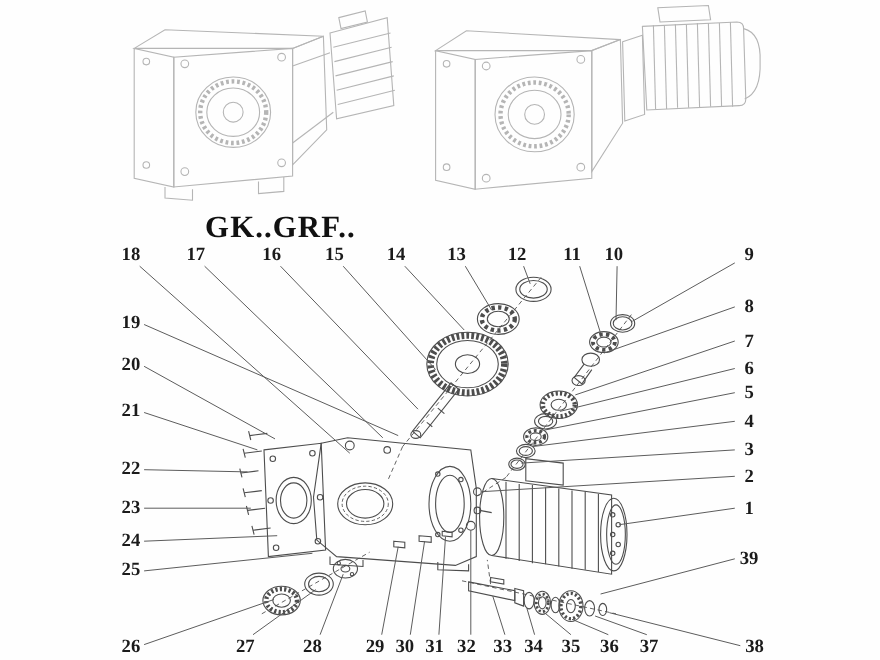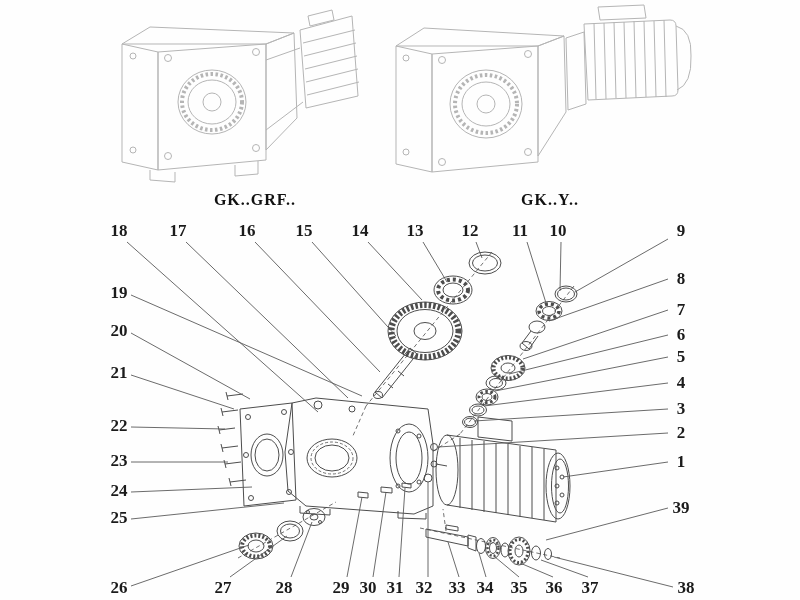--- a/index.html
+++ b/index.html
@@ -2,21 +2,21 @@
 <html><head>
 <meta charset="utf-8">
 <style>
   html,body{margin:0;padding:0;background:#ffffff;}
   #stage{
     position:relative;width:800px;height:600px;background:#fefefe;
     font-family:"Liberation Serif", serif;overflow:hidden;
   }
   #diagram-svg{position:absolute;left:0;top:0;}
   .variant-title{
-    position:absolute;font-weight:bold;font-size:16px;letter-spacing:1px;
+    position:absolute;font-weight:bold;font-size:28px;letter-spacing:1px;
     color:#111;text-align:center;font-family:"Liberation Serif", serif;
   }
   #title-left{left:170px;top:191px;width:170px;}
   #title-right{left:470px;top:191px;width:160px;}
   .callout{
     font-family:"Liberation Serif", serif;font-size:17px;font-weight:600;
     fill:#1b1b1b;text-anchor:middle;
   }
   .leader{stroke:#5a5a5a;stroke-width:0.9;}
   .ghost{stroke:#b5b5b5;fill:none;stroke-width:1;}
@@ -312,14 +312,13 @@
         <line x1="588" y1="577" x2="541" y2="560" class="leader"></line>
         <text x="590" y="593" class="callout">37</text>
         <line x1="673" y1="587" x2="554" y2="557" class="leader"></line>
         <text x="686" y="593" class="callout">38</text>
         <line x1="668" y1="508" x2="546" y2="540" class="leader"></line>
         <text x="681" y="513" class="callout">39</text>
       </g>
   </svg>
 
   <div class="variant-title" id="title-left">GK..GRF..</div>
-  <div class="variant-title" id="title-right">GK..Y..</div>
 </div>
 
 </body></html>

